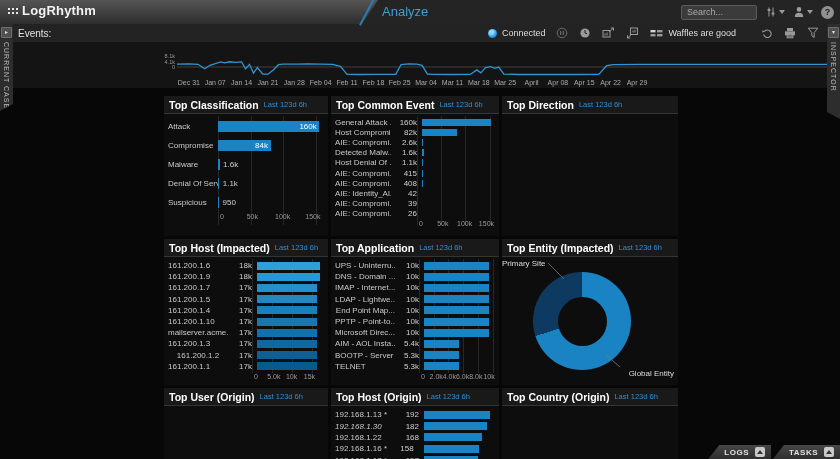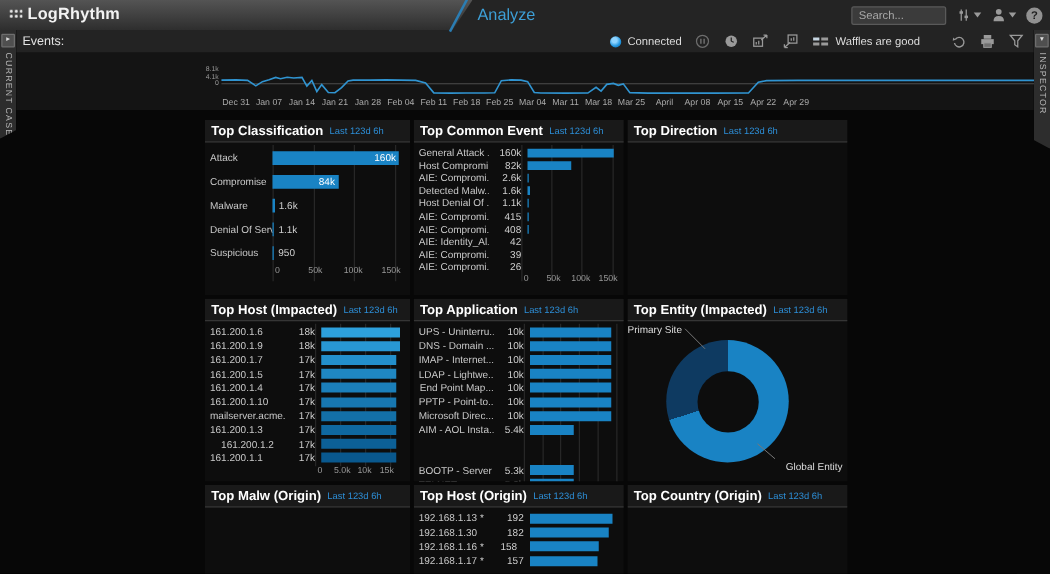--- a/index.html
+++ b/index.html
@@ -544,21 +544,21 @@
               <div class="hb-bar" style="height: 8px; width: 94.3396%; background: rgb(25, 131, 196);"></div>
             </div>
           </div>
           <div class="hb-row" style="height: 11.2px;">
             <span class="hb-label" style="width: 60px;">AIM - AOL Insta...</span>
             <span class="hb-val" style="width: 24px;">5.4k</span>
             <div class="hb-track" style="padding-right: 2px;">
               <div class="hb-bar" style="height: 8px; width: 50.9434%; background: rgb(25, 131, 196);"></div>
             </div>
           </div>
-          <div class="hb-row" style="height: 11.2px; margin-top: 21px;">
+          <div class="hb-row" style="height: 11.2px;">
             <span class="hb-label" style="width: 60px;">BOOTP - Server</span>
             <span class="hb-val" style="width: 24px;">5.3k</span>
             <div class="hb-track" style="padding-right: 2px;">
               <div class="hb-bar" style="height: 8px; width: 50%; background: rgb(25, 131, 196);"></div>
             </div>
           </div>
           <div class="hb-row" style="height: 11.2px;">
             <span class="hb-label" style="width: 60px;">TELNET</span>
             <span class="hb-val" style="width: 24px;">5.3k</span>
             <div class="hb-track" style="padding-right: 2px;">
@@ -587,43 +587,50 @@
           <svg class="donut-lines" width="100%" height="100%">
             <line x1="118" y1="110" x2="104" y2="98" stroke="#777" stroke-width="0.8"></line>
             <line x1="46" y1="6" x2="62" y2="22" stroke="#777" stroke-width="0.8"></line>
           </svg>
           <span class="donut-label" style="right: 4px; top: 112px;">Global Entity</span>
           <span class="donut-label" style="left: 0px; top: 2px;">Primary Site</span>
         </div>
       </div>
       <div class="panel">
         <div class="panel-header">
-          <span class="panel-title">Top Malw (Origin)</span>
+          <span class="panel-title">Top User (Origin)</span>
           <span class="panel-range">Last 123d 6h</span>
         </div>
         <div class="panel-body"></div>
       </div>
       <div class="panel">
         <div class="panel-header">
           <span class="panel-title">Top Host (Origin)</span>
           <span class="panel-range">Last 123d 6h</span>
         </div>
         <div class="panel-body">
           <div class="hb-row" style="height: 11.4px;">
             <span class="hb-label" style="width: 60px;">192.168.1.13 *</span>
             <span class="hb-val" style="width: 24px;">192</span>
             <div class="hb-track" style="padding-right: 2px;">
               <div class="hb-bar" style="height: 8px; width: 96%; background: rgb(25, 131, 196);"></div>
             </div>
           </div>
           <div class="hb-row" style="height: 11.4px;">
-            <span class="hb-label" style="width: 60px;">192.168.1.30</span>
+            <span class="hb-label" style="width: 60px; font-style: italic;">192.168.1.30</span>
             <span class="hb-val" style="width: 24px;">182</span>
             <div class="hb-track" style="padding-right: 2px;">
               <div class="hb-bar" style="height: 8px; width: 91%; background: rgb(25, 131, 196);"></div>
+            </div>
+          </div>
+          <div class="hb-row" style="height: 11.4px;">
+            <span class="hb-label" style="width: 60px;">192.168.1.22</span>
+            <span class="hb-val" style="width: 24px;">168</span>
+            <div class="hb-track" style="padding-right: 2px;">
+              <div class="hb-bar" style="height: 8px; width: 84%; background: rgb(25, 131, 196);"></div>
             </div>
           </div>
           <div class="hb-row" style="height: 11.4px;">
             <span class="hb-label" style="width: 60px;">192.168.1.16 *</span>
             <span class="hb-val" style="width: 24px; text-align: center;">158</span>
             <div class="hb-track" style="padding-right: 2px;">
               <div class="hb-bar" style="height: 8px; width: 79%; background: rgb(25, 131, 196);"></div>
             </div>
           </div>
           <div class="hb-row" style="height: 11.4px;">
@@ -637,14 +644,28 @@
       </div>
       <div class="panel">
         <div class="panel-header">
           <span class="panel-title">Top Country (Origin)</span>
           <span class="panel-range">Last 123d 6h</span>
         </div>
         <div class="panel-body"></div>
       </div>
     </div>
 
+  <div class="bottom-tabs">
+    <div class="btab">
+      <span class="btab-label">LOGS</span>
+      <span class="btab-btn">
+          <span class="up"></span>
+        </span>
+    </div>
+    <div class="btab">
+      <span class="btab-label">TASKS</span>
+      <span class="btab-btn">
+          <span class="up"></span>
+        </span>
+    </div>
+  </div>
 
 </div>
 
 </body></html>

